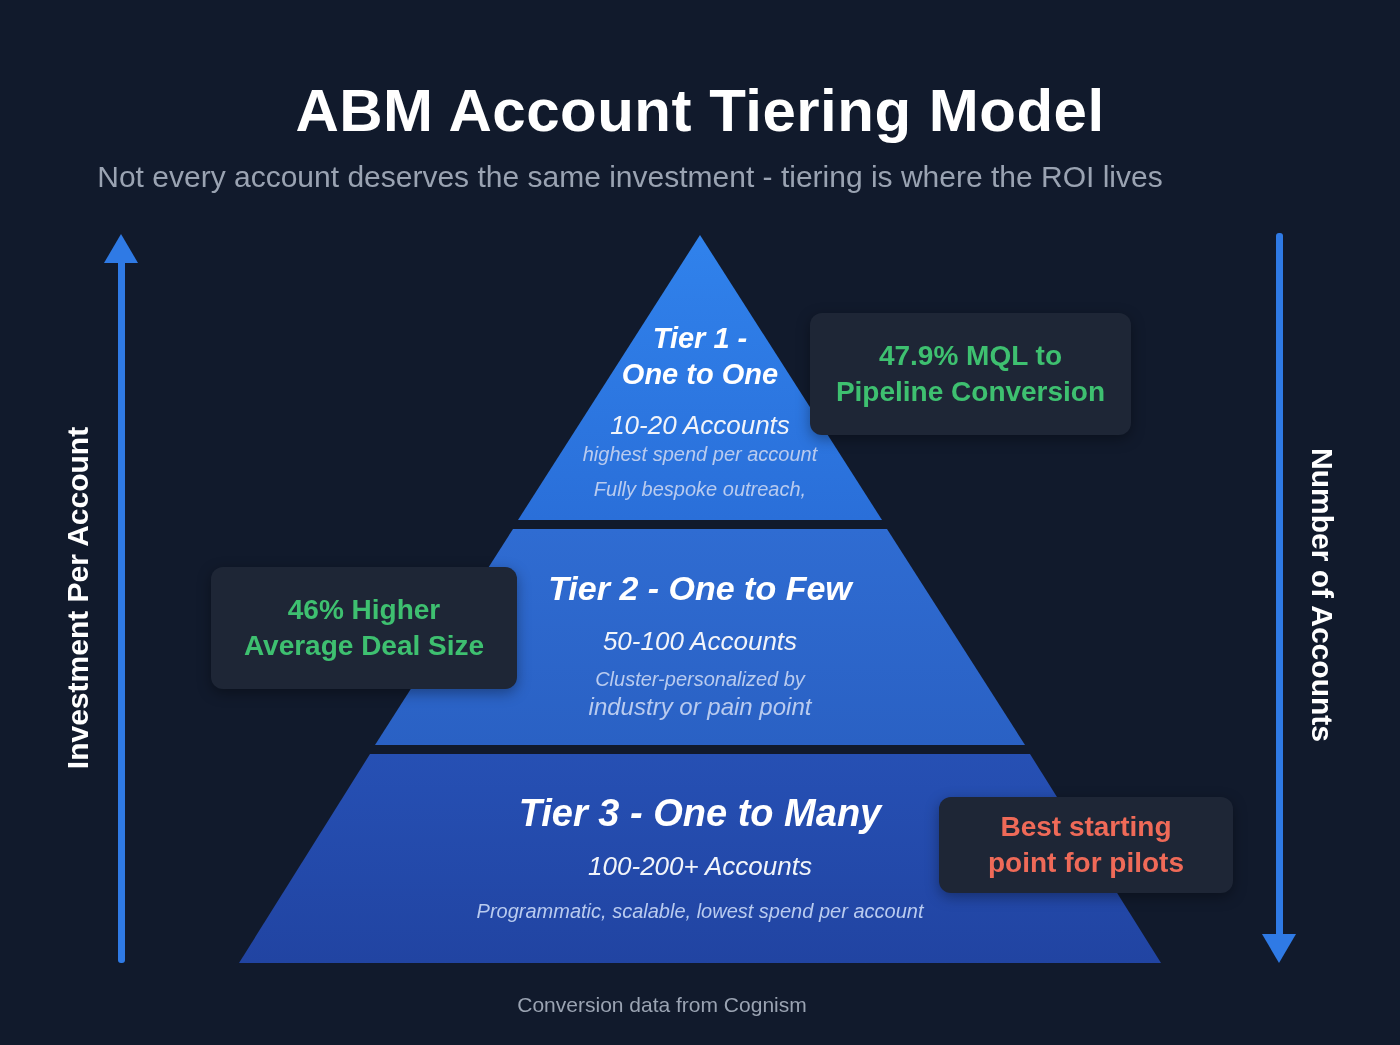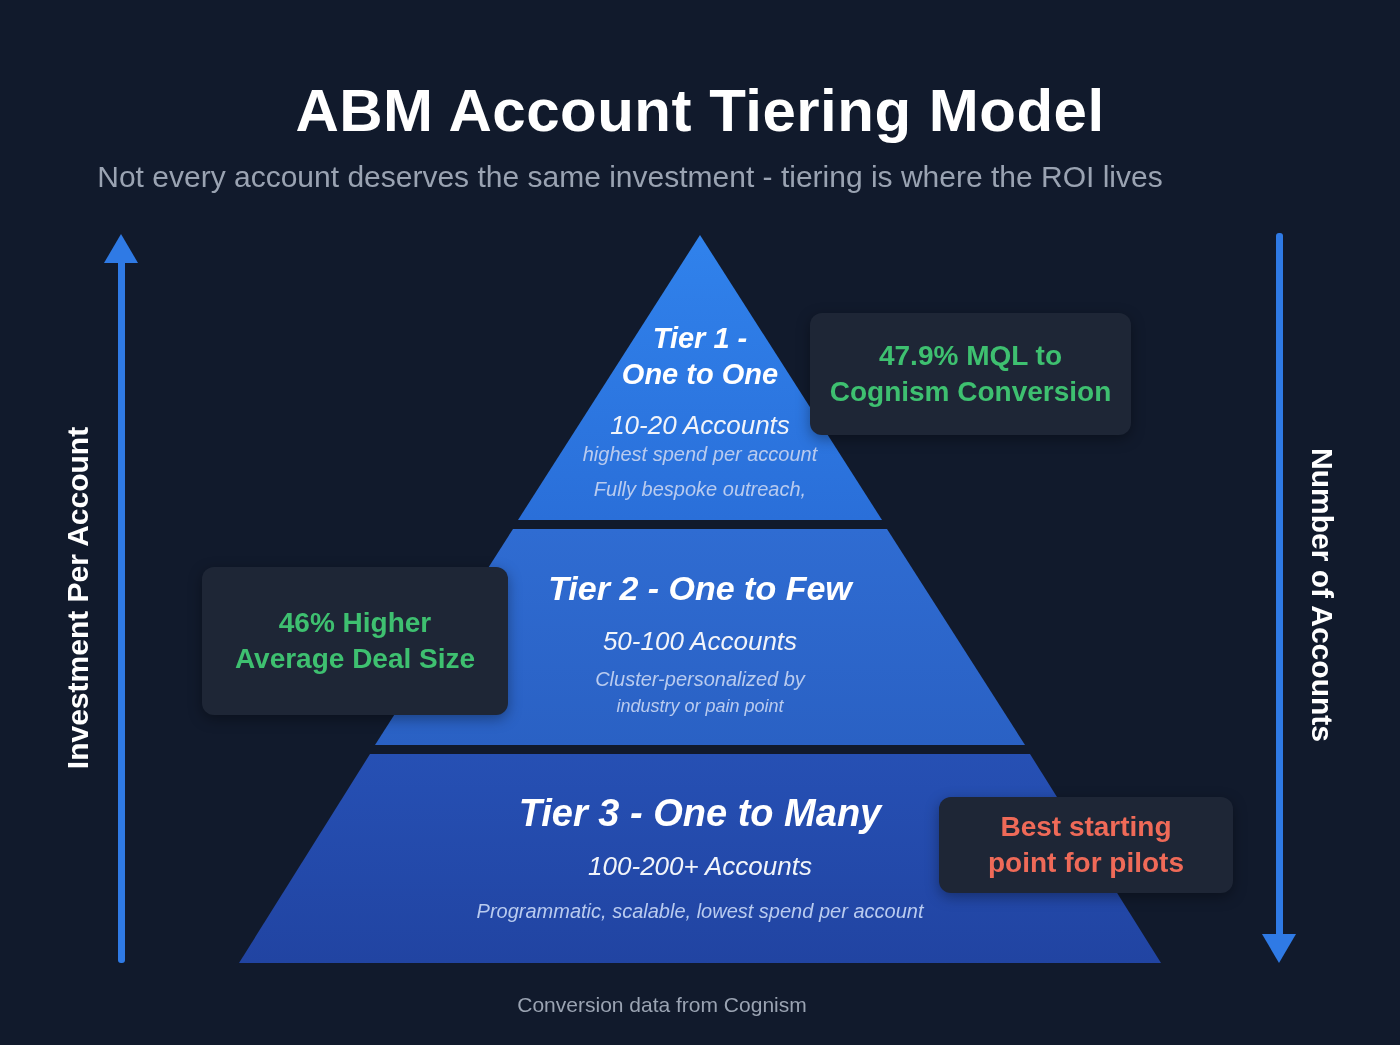--- a/index.html
+++ b/index.html
@@ -65,37 +65,37 @@
   <div class="t-name" style="font-size:29px; line-height:36px;">One to One</div>
   <div class="t-count" style="font-size:26px; line-height:32px; margin-top:17px;">10-20 Accounts</div>
   <div class="t-desc" style="font-size:20px; line-height:27px;">highest spend per account</div>
   <div class="t-desc" style="font-size:20px; line-height:27px; margin-top:8px;">Fully bespoke outreach,</div>
 </div>
 
 <div class="tier-text" style="left:450px; width:500px; top:568px;">
   <div class="t-name" style="font-size:34px; line-height:40px;">Tier 2 - One to Few</div>
   <div class="t-count" style="font-size:26px; line-height:32px; margin-top:17px;">50-100 Accounts</div>
   <div class="t-desc" style="font-size:20px; line-height:27px; margin-top:9px;">Cluster-personalized by</div>
-  <div class="t-desc" style="font-size:18px; line-height:27px;">industry or pain point</div>
+  <div class="t-desc" style="font-size:24px; line-height:27px;">industry or pain point</div>
 </div>
 
 <div class="tier-text" style="left:400px; width:600px; top:793px;">
   <div class="t-name" style="font-size:38px; line-height:40px;">Tier 3 - One to Many</div>
   <div class="t-count" style="font-size:26px; line-height:32px; margin-top:17px;">100-200+ Accounts</div>
   <div class="t-desc" style="font-size:20px; line-height:27px; margin-top:16px; white-space:nowrap;">Programmatic, scalable, lowest spend per account</div>
 </div>
 
 <div class="callout green" style="left:810px; top:313px; width:321px; height:122px;">
   <div>
     <div>47.9% MQL to</div>
-    <div>Cognism Conversion</div>
+    <div>Pipeline Conversion</div>
   </div>
 </div>
 
-<div class="callout green" style="left:202px; top:567px; width:306px; height:148px;">
+<div class="callout green" style="left:211px; top:567px; width:306px; height:122px;">
   <div>
     <div>46% Higher</div>
     <div>Average Deal Size</div>
   </div>
 </div>
 
 <div class="callout red" style="left:939px; top:797px; width:294px; height:96px;">
   <div>
     <div>Best starting</div>
     <div>point for pilots</div>

